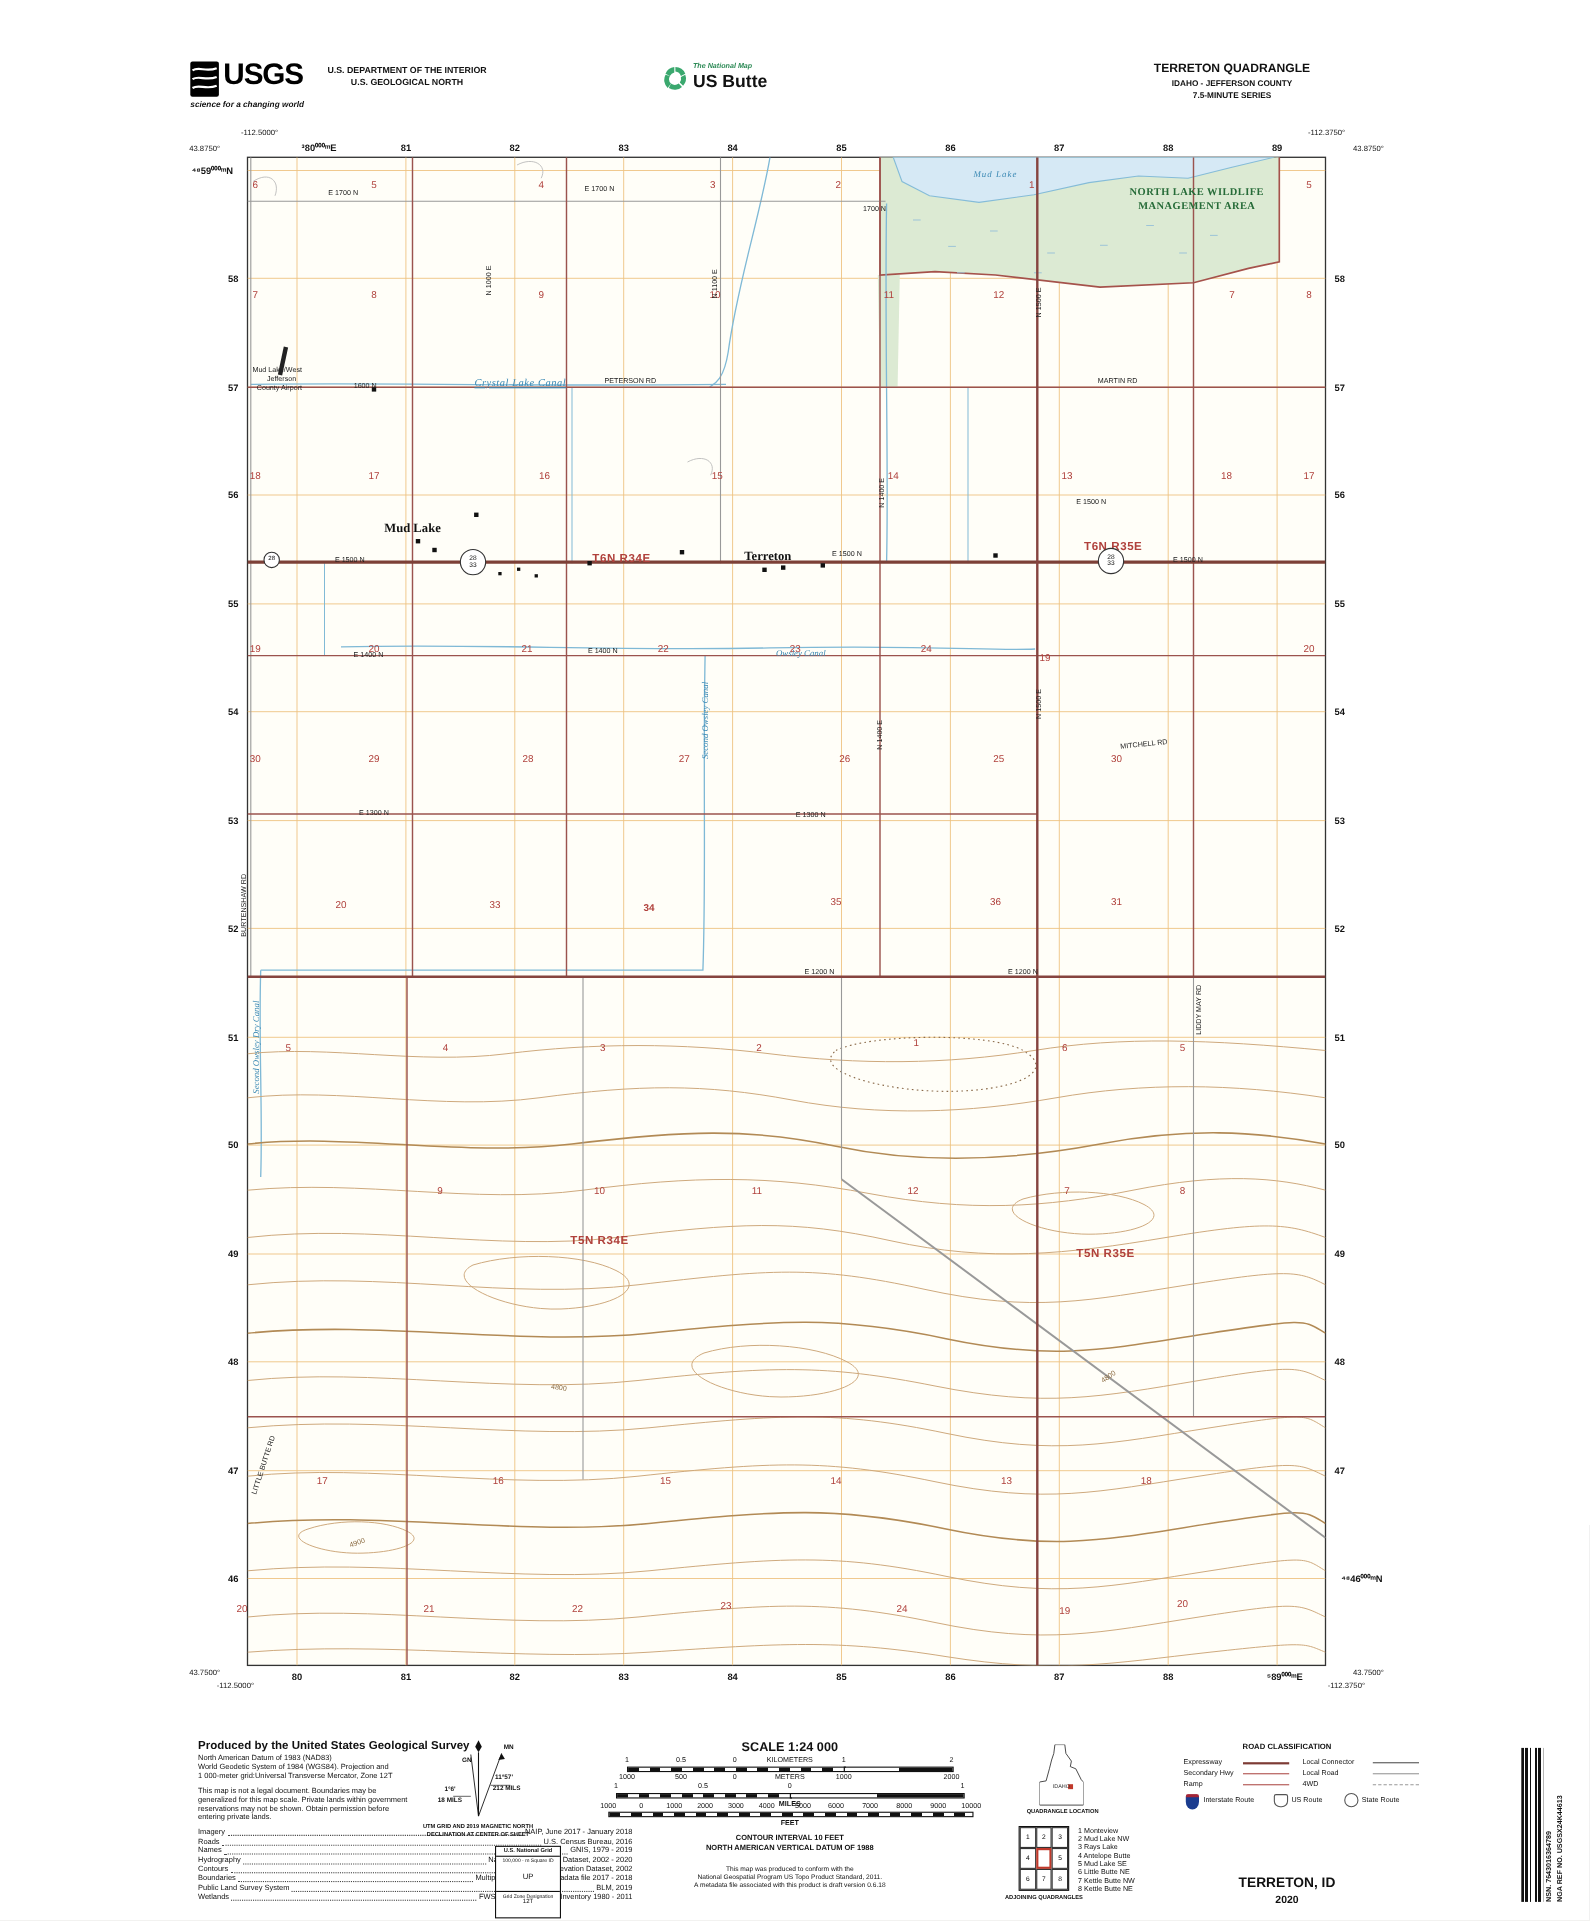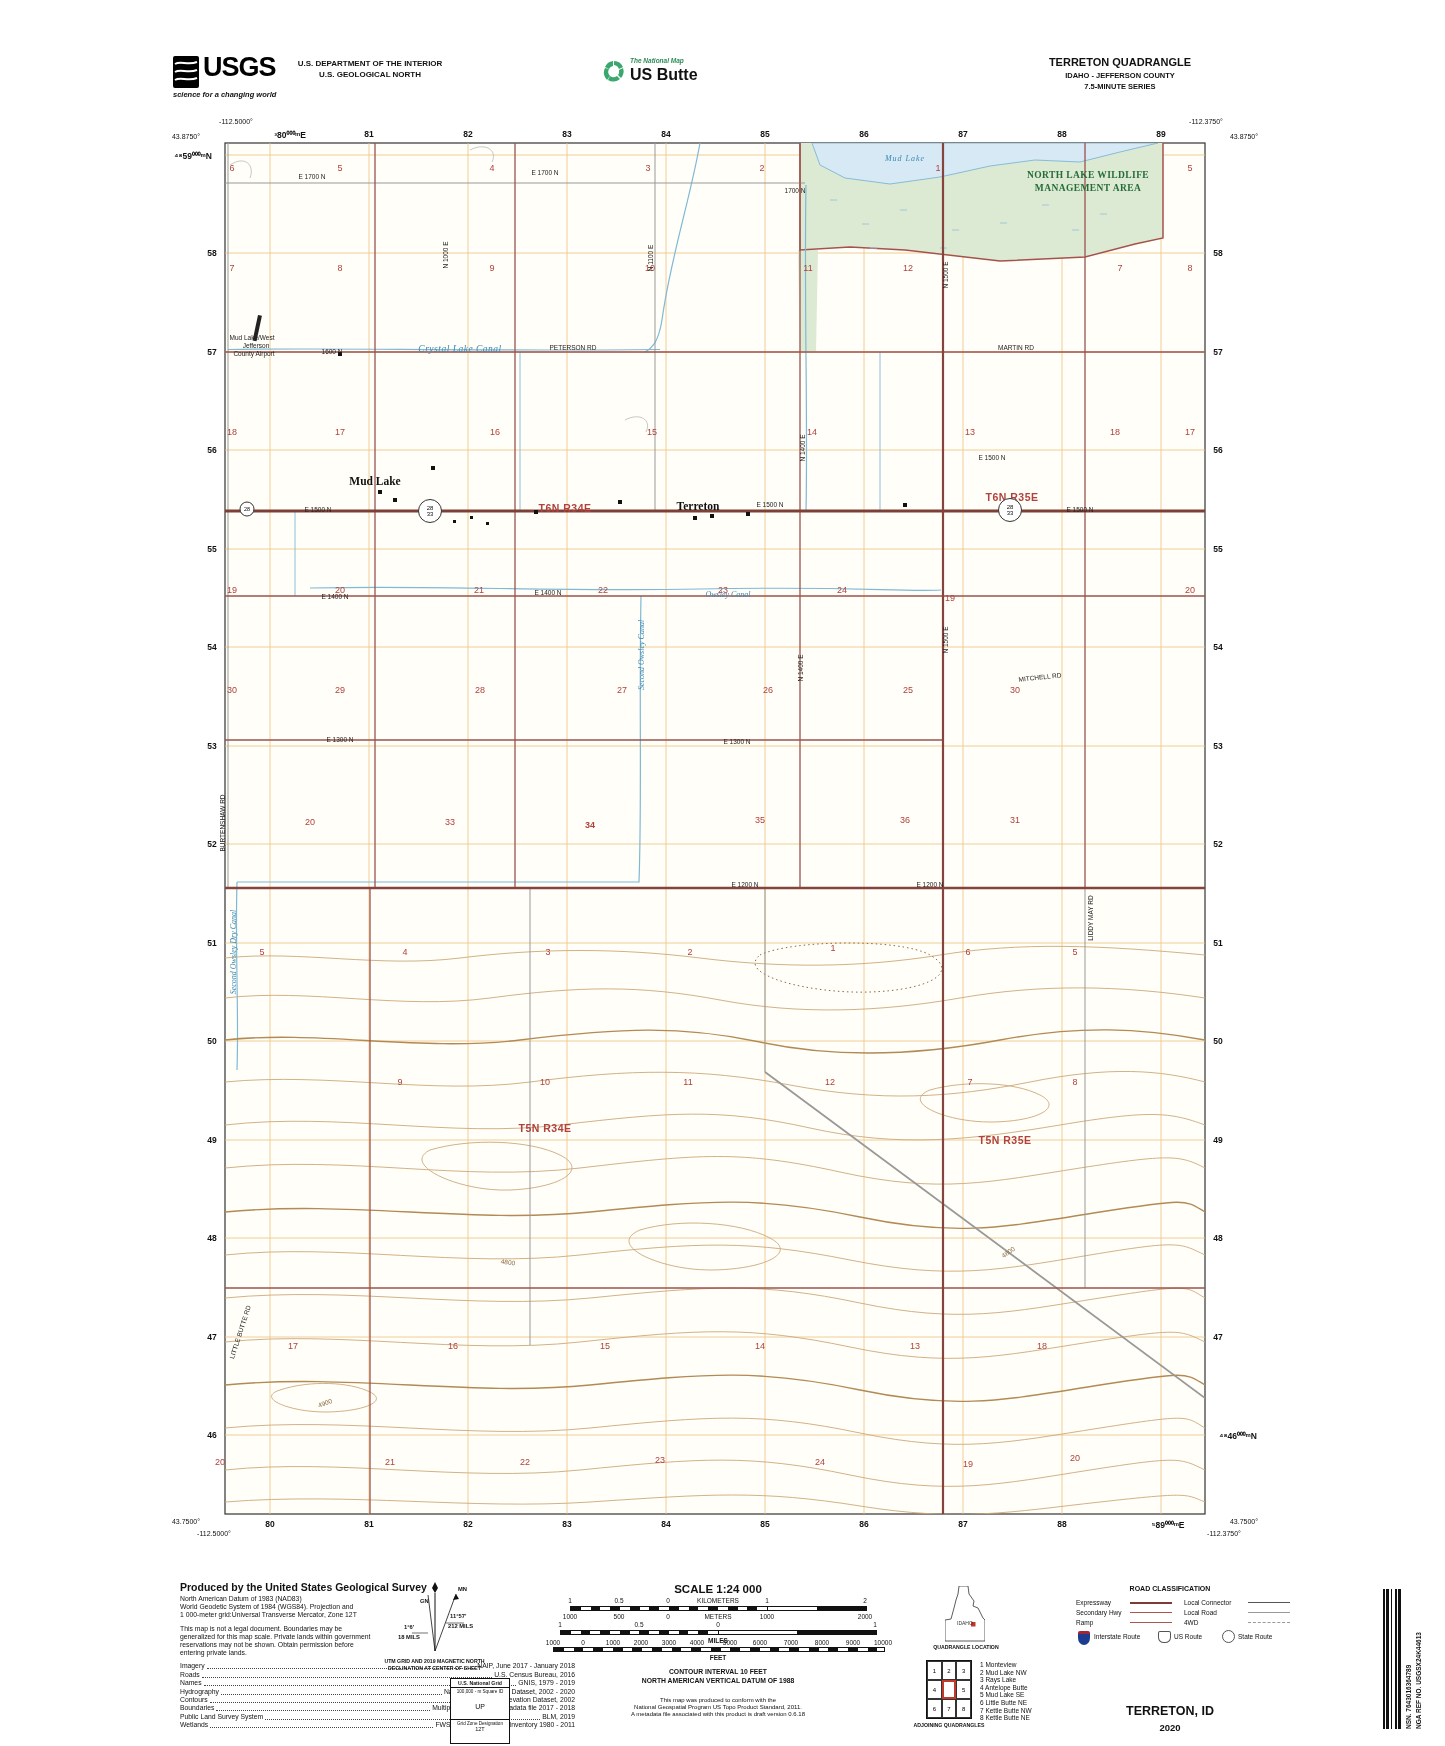--- a/index.html
+++ b/index.html
@@ -372,21 +372,21 @@
       <div class="twn lbl" style="left: 1012px; top: 497px; transform: translate(-50%, -50%);">T6N R35E</div>
       <div class="twn lbl" style="left: 545px; top: 1128px; transform: translate(-50%, -50%);">T5N R34E</div>
       <div class="twn lbl" style="left: 1005px; top: 1140px; transform: translate(-50%, -50%);">T5N R35E</div>
     </div>
   <div class="layer">
       <div class="place lbl" style="left: 375px; top: 481px; transform: translate(-50%, -50%);">Mud Lake</div>
       <div class="place lbl" style="left: 698px; top: 506px; transform: translate(-50%, -50%);">Terreton</div>
     </div>
   <div class="layer">
       <div class="canal lake lbl" style="left: 905px; top: 158px; transform: translate(-50%, -50%);">Mud Lake</div>
-      <div class="canal canalbig lbl" style="left: 460px; top: 349px; transform: translate(-50%, -50%);">Crystal Lake Canal</div>
+      <div class="canal canalbig lbl" style="left: 473px; top: 349px; transform: translate(-50%, -50%); text-decoration: underline;">Crystal Lake Canal</div>
       <div class="canal lbl" style="left: 728px; top: 594px; transform: translate(-50%, -50%);">Owsley Canal</div>
       <div class="canal lbl" style="left: 641px; top: 655px; transform: translate(-50%, -50%) rotate(-90deg);">Second Owsley Canal</div>
       <div class="canal lbl" style="left: 233px; top: 952px; transform: translate(-50%, -50%) rotate(-90deg);">Second Owsley Dry Canal</div>
     </div>
   <div class="layer">
       <div class="wma lbl" style="left: 1088px; top: 175px; transform: translate(-50%, -50%);">NORTH LAKE WILDLIFE</div>
       <div class="wma lbl" style="left: 1088px; top: 188px; transform: translate(-50%, -50%);">MANAGEMENT AREA</div>
     </div>
   <div class="layer">
       <div class="road lbl" style="left: 312px; top: 176px; transform: translate(-50%, -50%);">E 1700 N</div>

